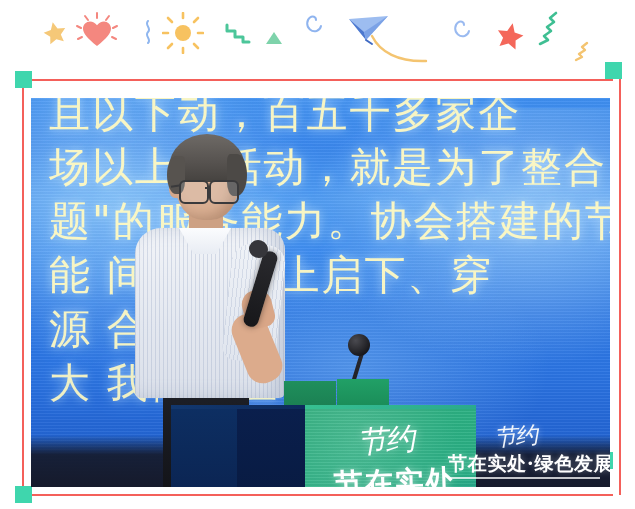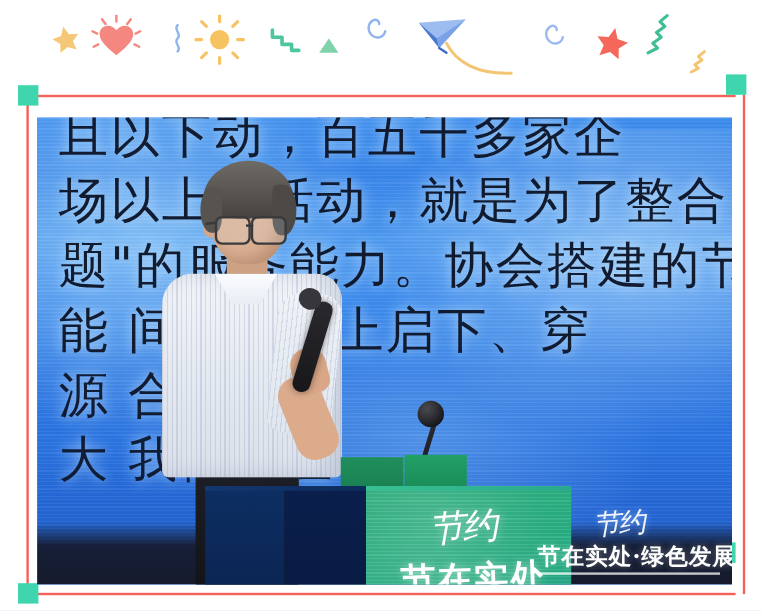--- a/index.html
+++ b/index.html
@@ -62,21 +62,21 @@
     background:radial-gradient(ellipse at 50% 60%, rgba(150,205,250,.35), rgba(150,205,250,0) 70%);
   }
   .wall-dark{
     position:absolute;left:0;bottom:0;width:100%;height:52px;
     background:linear-gradient(180deg, rgba(20,26,46,0) 0%, rgba(21,26,44,.92) 38%, #161a2b 100%);
   }
 
   
   .screen-text{
     position:absolute;left:0;top:0;width:100%;height:100%;
-    color:#0f172a;
+    color:#fef9c3;
     font-family:"DejaVu Sans", sans-serif;
     font-weight:500;
     white-space:nowrap;
     text-shadow:0 0 10px rgba(210,238,255,.75), 0 0 22px rgba(150,205,255,.45);
     letter-spacing:.12em;
   }
   .stl{position:absolute;left:18px;}
   .stl-0{top:-12px;font-size:41px;opacity:.96;}
   .stl-1{top:42px;font-size:41px;opacity:.97;}
   .stl-2{top:96px;font-size:41px;opacity:.97;}

